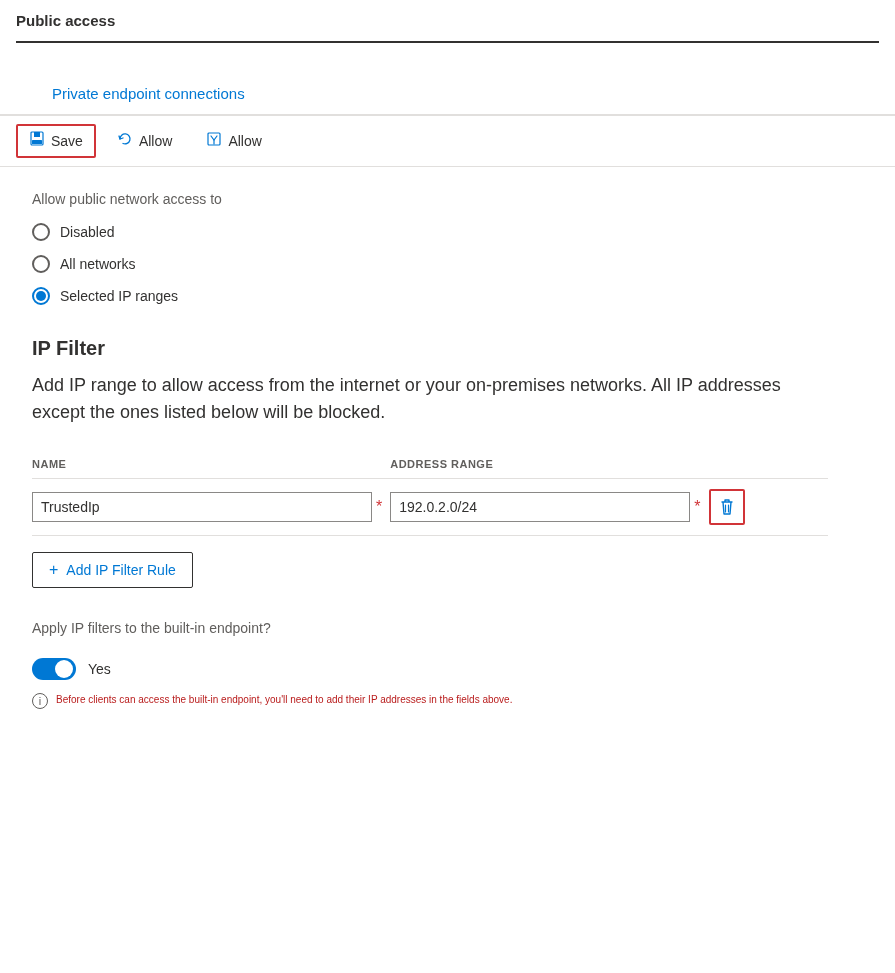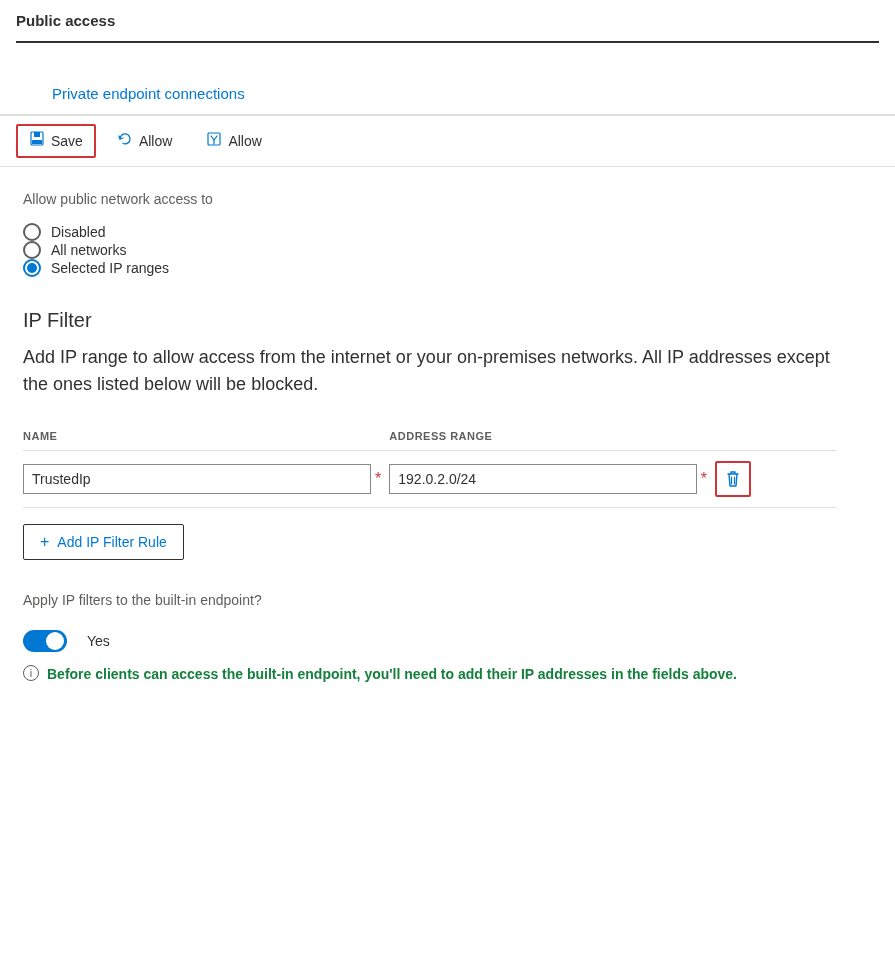--- a/index.html
+++ b/index.html
@@ -76,34 +76,35 @@
       padding: 5px 11px;
     }
 
     .toolbar-btn .btn-icon {
       font-size: 16px;
       color: #0078d4;
     }
 
     
     .content {
-      padding: 24px 23px;
+      padding: 24px 32px;
       max-width: 860px;
     }
 
     .section-label {
       color: #605e5c;
       font-size: 14px;
       margin-bottom: 16px;
     }
 
     
     .radio-group {
       display: flex;
       flex-direction: column;
+      gap: 14px;
       margin-bottom: 32px;
       justify-content: space-between;
     }
 
     .radio-item {
       display: flex;
       align-items: center;
       gap: 10px;
       cursor: pointer;
     }
@@ -132,21 +133,21 @@
     }
 
     .radio-label {
       font-size: 14px;
       color: #323130;
     }
 
     
     .section-title {
       font-size: 20px;
-      font-weight: 400;
+      font-weight: 700;
       color: #323130;
       margin-bottom: 12px;
     }
 
     .section-description {
       color: #323130;
       font-size: 18px;
       line-height: 1.5;
       margin-bottom: 24px;
       max-width: 830px;
@@ -259,21 +260,21 @@
 
     .toggle-label {
       color: #605e5c;
       font-size: 14px;
       margin-bottom: 22px;
     }
 
     .toggle-row {
       display: flex;
       align-items: center;
-      gap: 20px;
+      gap: 12px;
       margin-bottom: 12px;
       text-align: center;
     }
 
     .toggle-switch {
       width: 44px;
       height: 22px;
       background: #0078d4;
       border-radius: 11px;
       position: relative;
@@ -313,25 +314,24 @@
       display: flex;
       align-items: center;
       justify-content: center;
       font-size: 11px;
       color: #605e5c;
       flex-shrink: 0;
       margin-top: 1px;
     }
 
     .info-text {
-      font-size: 14px;
-      color: #15803d;
+      font-size: 10px;
+      color: #b91c1c;
       line-height: 1.5;
       max-width: 820px;
-      font-weight: bold;
     }
 
     
     .trash-icon {
       display: inline-block;
     }
   </style>
 </head>
 <body>
 

